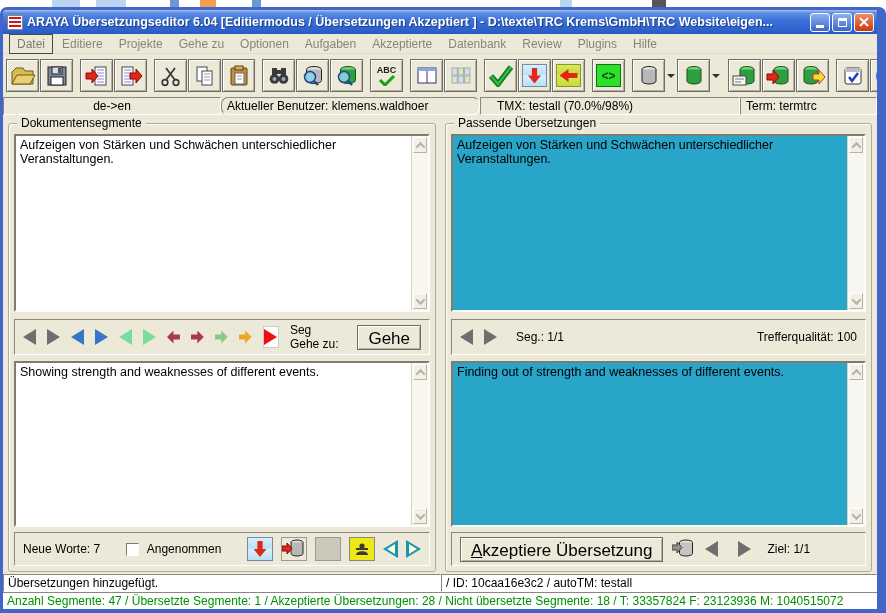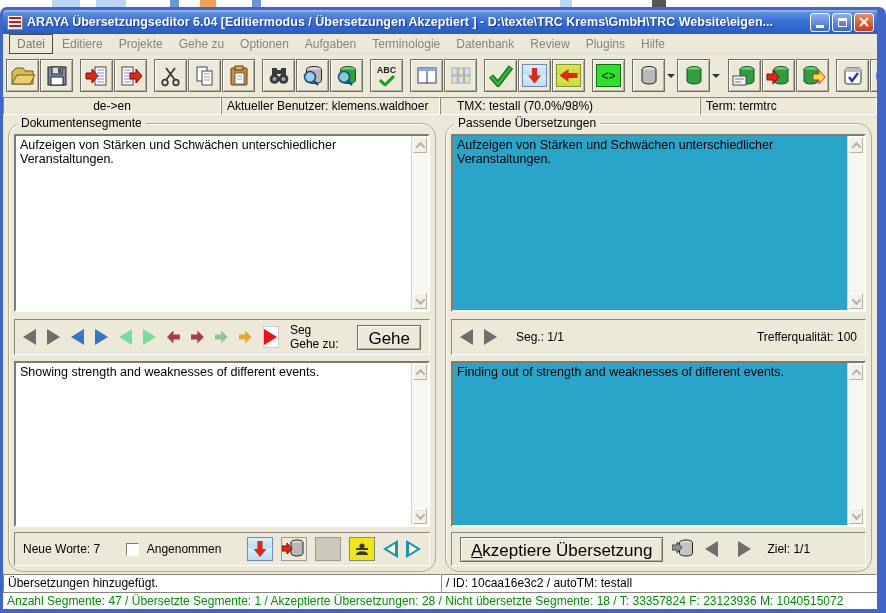--- a/index.html
+++ b/index.html
@@ -58,27 +58,27 @@
   .ar-d { width:13px; height:16px; clip-path:polygon(30% 0,70% 0,70% 50%,100% 50%,50% 100%,0 50%,30% 50%); }
   .info-circle { width:22px; height:22px; border-radius:50%; background:radial-gradient(circle at 35% 30%,#5a94ec,#1c50b4);
     color:#fff; font-weight:bold; font-style:italic; font-family:"Liberation Serif",serif; font-size:15px;
     display:flex; align-items:center; justify-content:center; }
 
   
   .infobar { height:18px; flex:0 0 18px; display:flex; background:#ECE9D8; }
   .icell { border:1px solid; border-color:#8a887c #ffffff #ffffff #8a887c; padding:1px 5px 0 5px;
     white-space:nowrap; overflow:hidden; font-size:12px; }
   .icell.c1 { width:218px; text-align:center; }
-  .icell.c2 { width:219px; }
+  .icell.c2 { width:259px;border-radius:7px; }
   .icell.c3 { width:260px;padding-left:16px; }
   .icell.c4 { flex:1; }
 
   
   .main { flex:1; display:flex; padding:8px 5px 2px 5px; gap:9px; position:relative; }
-  .groupbox { position:relative; border:1px solid #b0ac9c; border-radius:14px;
+  .groupbox { position:relative; border:1px solid #b0ac9c; border-radius:3px;
     box-shadow:inset 1px 1px 0 #fff; padding:10px 5px 5px 5px; display:flex; flex-direction:column; }
   .gb-left { width:428px; flex:0 0 428px; }
   .gb-right { flex:1; }
   .gb-label { position:absolute; top:-8px; left:8px; background:#ECE9D8; padding:0 4px; font-size:12px; }
 
   .textarea { position:relative; border-top:2px solid #7e7c70; border-left:2px solid #7e7c70;
     border-bottom:2px solid #fdfdf8; border-right:2px solid #fdfdf8; background:#fff;
     padding:2px 21px 2px 4px; font-size:12.5px; overflow:hidden; }
   .textarea.teal { background:#29A5C9; }
   .ta1 { height:178px; flex:0 0 178px; }
@@ -170,21 +170,21 @@
     </span>
   </div>
 
   <div class="menubar">
     <span class="menu-item focused">Datei</span>
     <span class="menu-item">Editiere</span>
     <span class="menu-item">Projekte</span>
     <span class="menu-item">Gehe zu</span>
     <span class="menu-item">Optionen</span>
     <span class="menu-item">Aufgaben</span>
-    <span class="menu-item">Terminologie</span>
+    <span class="menu-item">Akzeptierte</span>
     <span class="menu-item">Datenbank</span>
     <span class="menu-item">Review</span>
     <span class="menu-item">Plugins</span>
     <span class="menu-item">Hilfe</span>
   </div>
 
   <div class="toolbar">
     <span class="tb">
       <svg width="26" height="22" viewBox="0 0 26 22">
         <path d="M2 7 l4-4 h7 l2 3 h8 v13 H2z" fill="#d8bc50" stroke="#6b5a18"></path>

